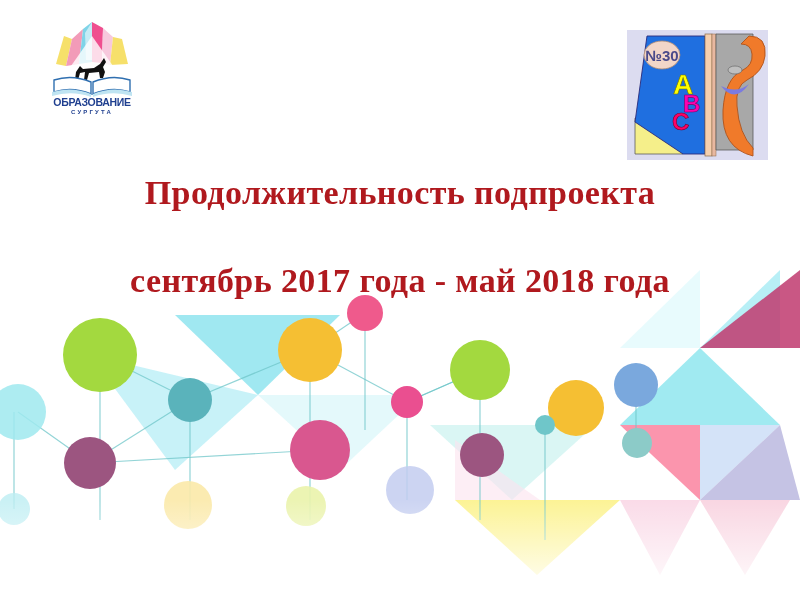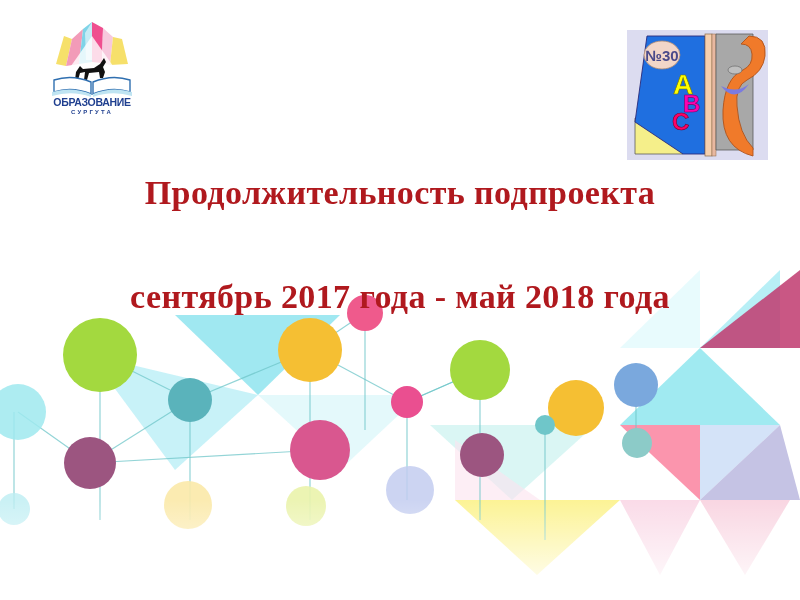--- a/index.html
+++ b/index.html
@@ -55,21 +55,21 @@
     white-space: nowrap;
   }
   .title-gap { height: 52px; }
   .title-line-2 {
     font-family: "Liberation Serif", serif;
     font-weight: bold;
     font-size: 34px;
     color: #b0191e;
     letter-spacing: 0.4px;
     line-height: 1.05;
-    margin: 16px;
+    margin: 0;
     white-space: nowrap;
   }
 </style>
 </head>
 <body>
 
 <div id="slide">
 
   <svg id="decor" viewBox="0 0 800 600" width="800" height="600">
     <defs>

